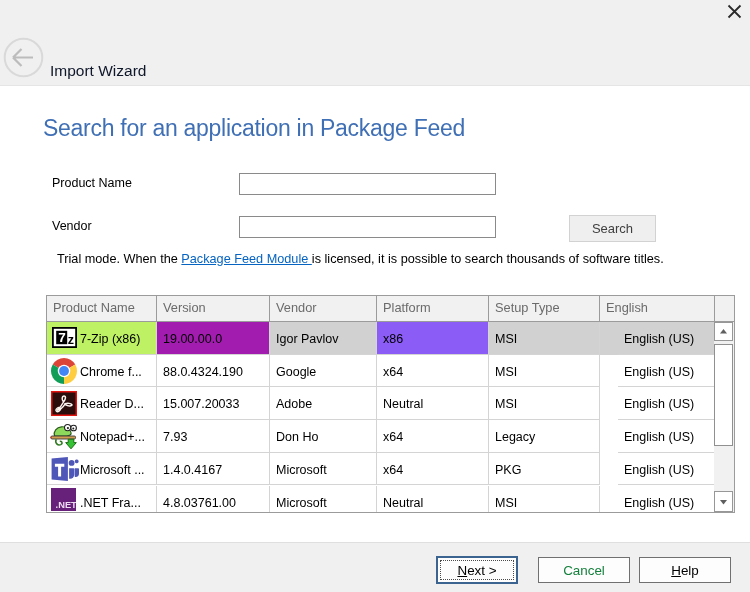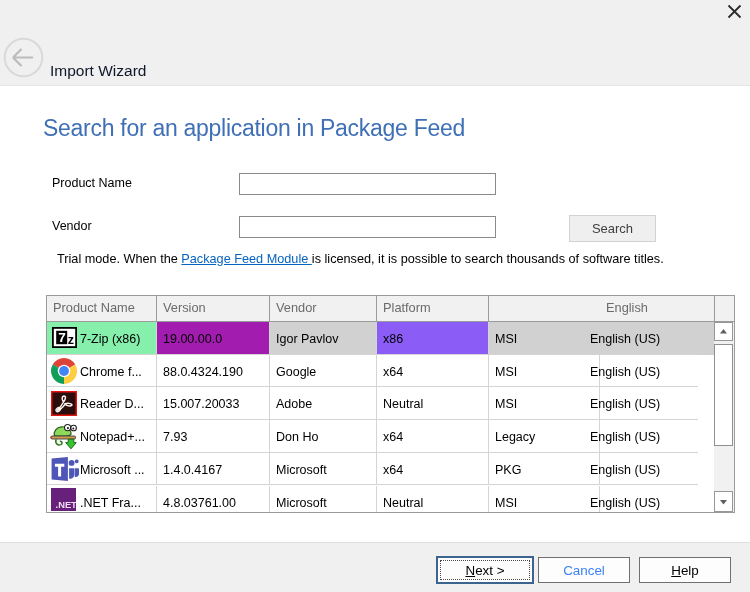--- a/index.html
+++ b/index.html
@@ -33,40 +33,41 @@
 
 <div class="abs" style="left:57px;top:252px;font-size:12.7px;color:#000;">Trial mode. When the <a style="color:#0563c1;text-decoration:underline;">Package Feed Module </a>is licensed, it is possible to search thousands of software titles.</div>
 
 <div class="abs" id="grid" style="left:46px;top:295px;width:689px;height:218px;border:1px solid #9b9b9b;background:#fff;">
 
   <div class="abs" style="left:0;top:0;width:687px;height:26px;background:#f1f1f1;border-bottom:1px solid #9b9b9b;"></div>
   <div class="abs hdr" style="left:0;width:110px;">Product Name</div>
   <div class="abs hdr" style="left:110px;width:113px;">Version</div>
   <div class="abs hdr" style="left:223px;width:107px;">Vendor</div>
   <div class="abs hdr" style="left:330px;width:112px;">Platform</div>
+  <div class="abs hdr" style="left:442px;width:111px;">Setup Type</div>
   <div class="abs hdr" style="left:553px;width:115px;">English</div>
   <div class="abs hdr" style="left:668px;width:19px;border-right:none;"></div>
   <style>
     .hdr { top:0; height:25px; line-height:23px; padding-left:6px; font-size:12.8px;
            color:#6b6b6b; border-right:1px solid #9b9b9b; overflow:hidden; }
     .row { position:absolute; left:0; width:667px; background:#fff; }
     .c { position:absolute; top:0; height:100%; line-height:34px; font-size:12.5px;
          color:#000; padding-left:6px; border-right:1px solid #d4d4d4;
          border-bottom:1px solid #d4d4d4; overflow:hidden; }
     .c1 { left:0;   width:110px; padding-left:33px; }
     .c2 { left:110px; width:113px; }
     .c3 { left:223px; width:107px; }
     .c4 { left:330px; width:112px; }
     .c5 { left:442px; width:111px; }
-    .c6 { left:537px; width:114px; border-right:none; }
+    .c6 { left:571px; width:114px; border-right:none; }
     .ric { position:absolute; left:4px; top:4px; width:26px; height:26px; }
   </style>
 
   <div class="row" style="top:26px;height:32.7px;background:#d1d1d1;">
-    <div class="c c1" style="background:#86efac;">7-Zip (x86)</div>
+    <div class="c c1" style="background:#bef264;">7-Zip (x86)</div>
     <div class="c c2" style="background:#a21caf;">19.00.00.0</div>
     <div class="c c3" style="background:#d1d1d1;">Igor Pavlov</div>
     <div class="c c4" style="background:#8b5cf6;">x86</div>
     <div class="c c5" style="background:#d1d1d1;">MSI</div>
     <div class="c c6" style="background:#d1d1d1;">English (US)</div>
     <svg class="ric" style="left:5px;top:5px;width:25px;height:21px;" viewBox="0 0 25 21">
       <rect x="0.9" y="0.9" width="23.2" height="19.2" fill="#fff" stroke="#000" stroke-width="1.8"></rect>
       <rect x="4.2" y="3.8" width="11" height="13.4" fill="#000"></rect>
       <text x="6.3" y="15" fill="#fff" font-size="13.5" font-weight="bold" font-family="Liberation Sans">7</text>
       <text x="15.8" y="17.2" fill="#000" font-size="12.5" font-weight="bold" font-family="Liberation Sans">z</text>
@@ -163,18 +164,18 @@
     <div class="abs" style="left:0px;top:169px;width:19px;height:21px;background:#fff;border:1px solid #979797;">
       <svg width="17" height="19" viewBox="0 0 17 19">
           <polygon points="8.5,12.5 12,8 5,8" fill="#5f5f5f"></polygon>
         </svg>
     </div>
   </div>
 </div>
 
 <div class="abs" style="left:0;top:542px;width:750px;height:50px;background:#f0f0f0;border-top:1px solid #dfdfdf;"></div>
 
-<div class="abs" style="left:436px;top:556px;width:98px;height:28px;border:2px solid #3c6490;background:#fdfdfd;">
+<div class="abs" style="left:436px;top:556px;width:82px;height:28px;border:2px solid #3c6490;background:#fdfdfd;">
   <div style="position:absolute;left:2px;top:2px;right:2px;bottom:2px;border:1px dotted #4a4a4a;"></div>
   <div style="position:absolute;left:0;top:0;width:100%;height:100%;text-align:center;line-height:25px;font-size:13.4px;color:#000;"><u>N</u>ext &gt;</div>
 </div>
-<div class="abs" style="left:538px;top:557px;width:92px;height:26px;border:1px solid #707070;background:#fdfdfd;text-align:center;line-height:25px;font-size:13.4px;color:#3b82f6;">Cancel</div>
+<div class="abs" style="left:538px;top:557px;width:92px;height:26px;border:1px solid #707070;background:#fdfdfd;text-align:center;line-height:25px;font-size:13.4px;color:#15803d;">Cancel</div>
 <div class="abs" style="left:639px;top:557px;width:92px;height:26px;border:1px solid #707070;background:#fdfdfd;text-align:center;line-height:25px;font-size:13.4px;color:#000;"><u>H</u>elp</div>
 
 </body></html>

